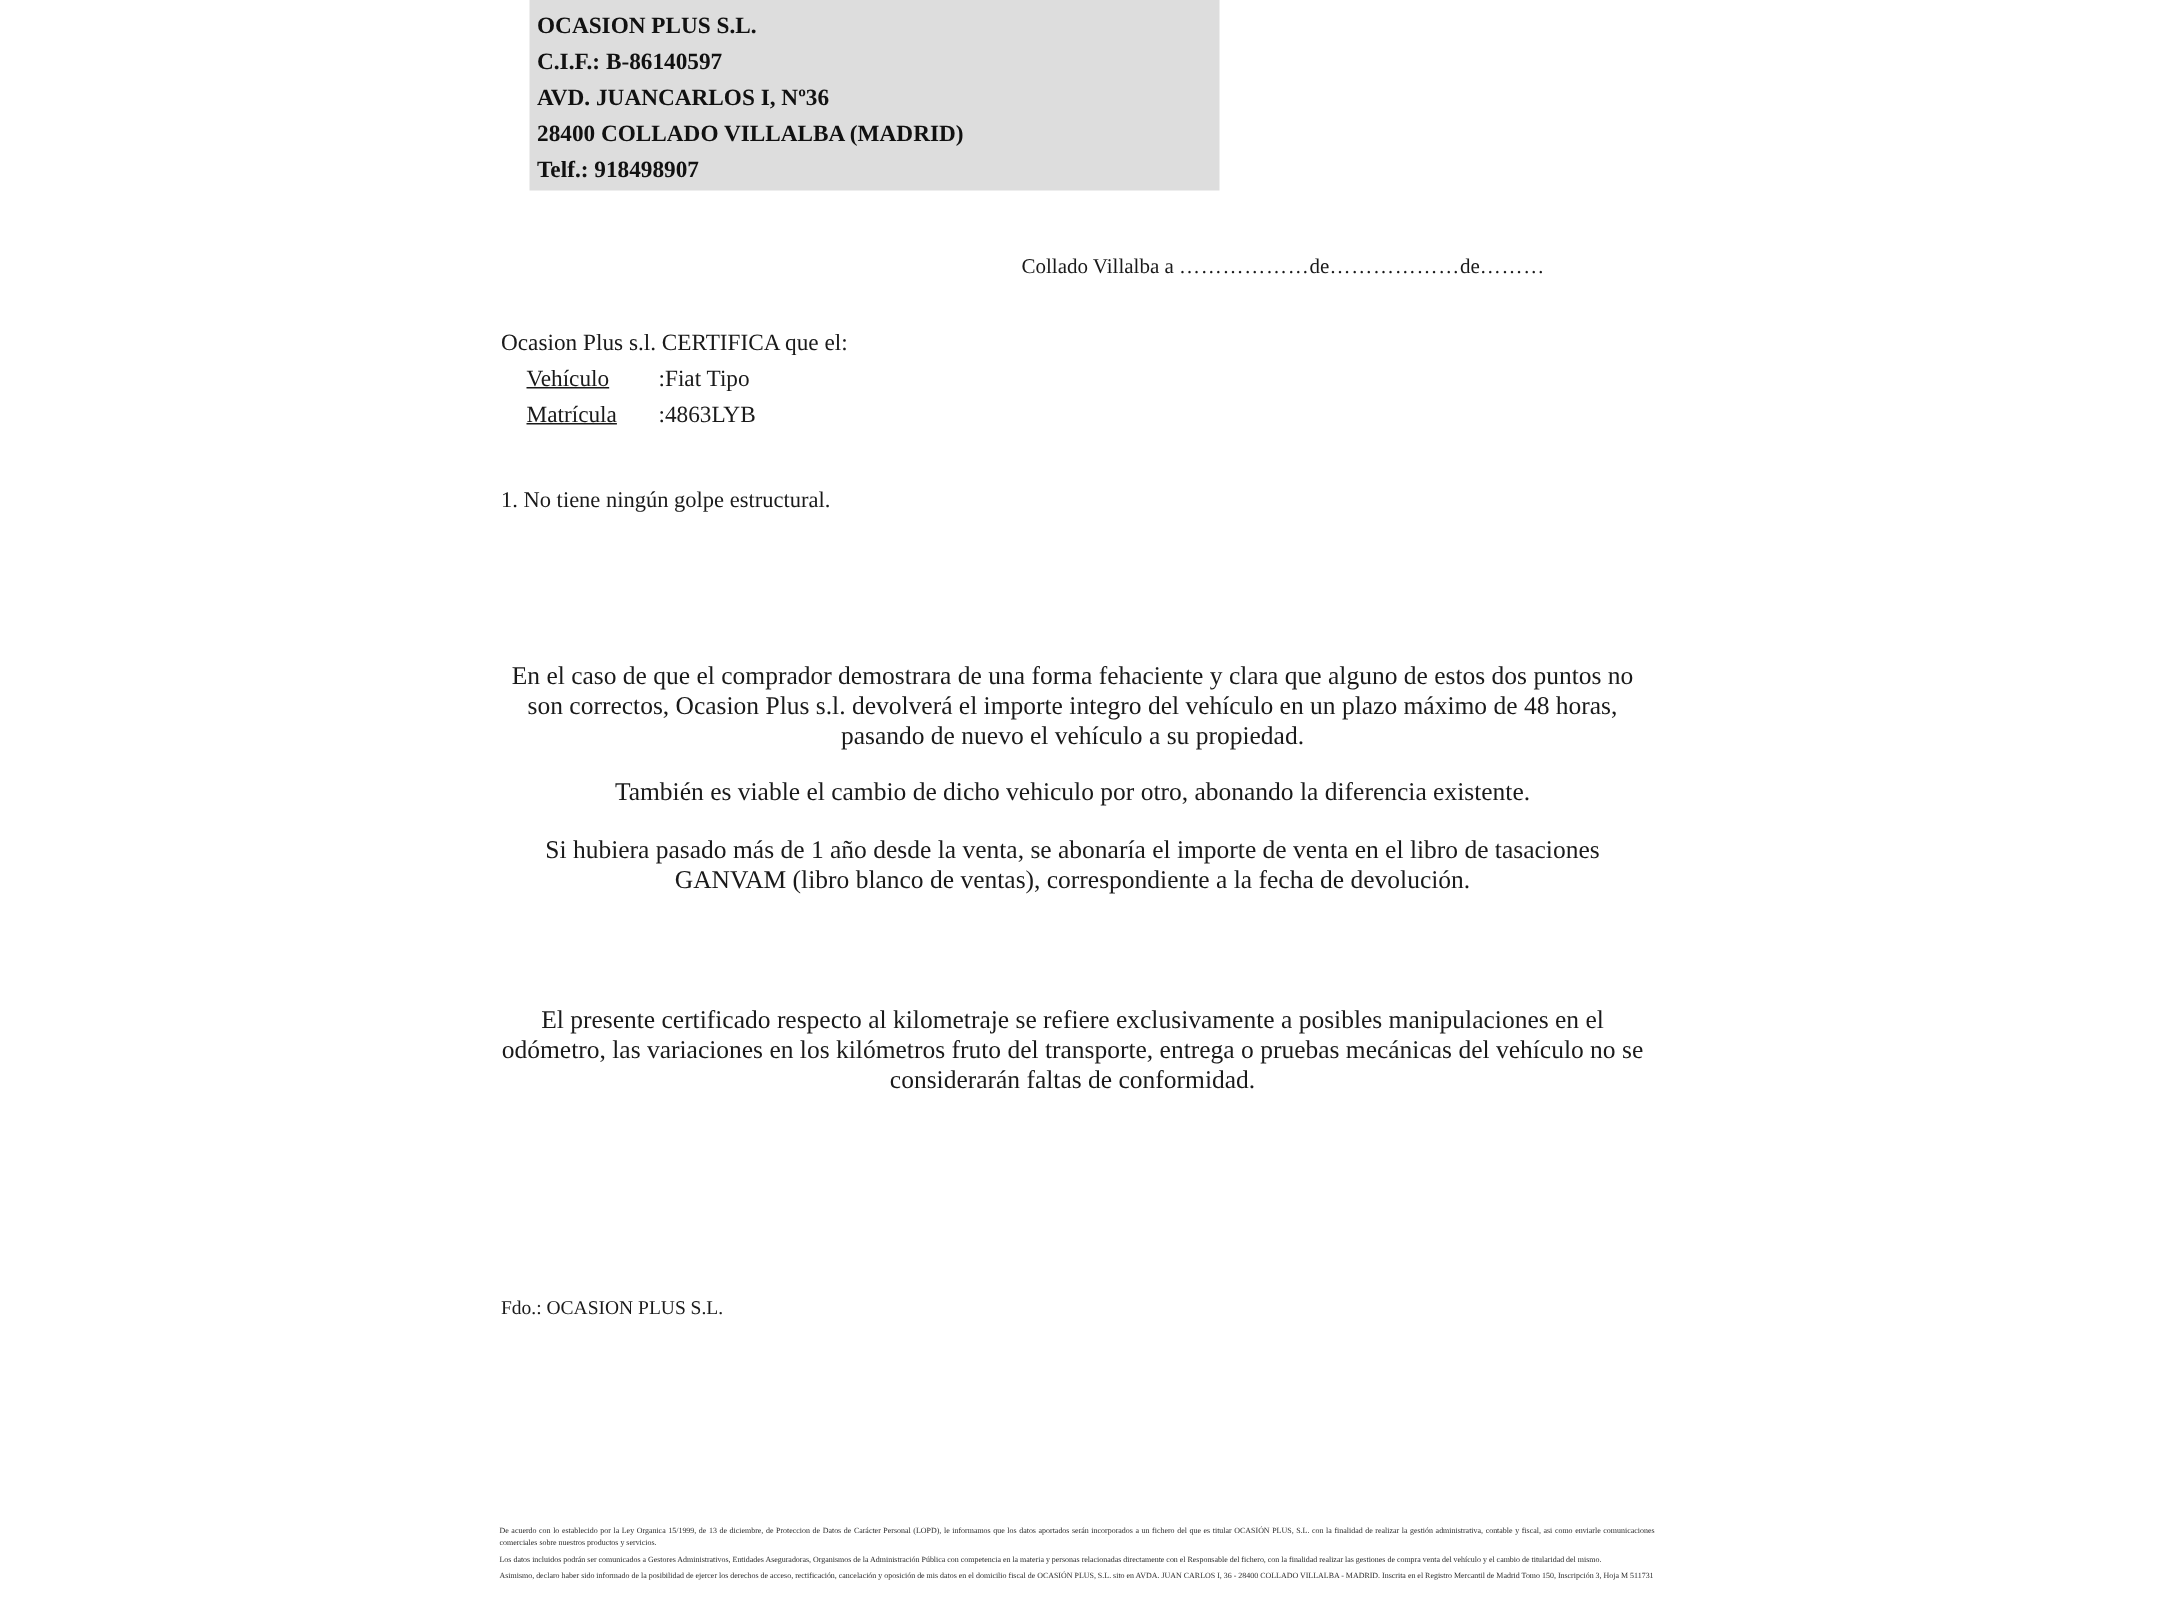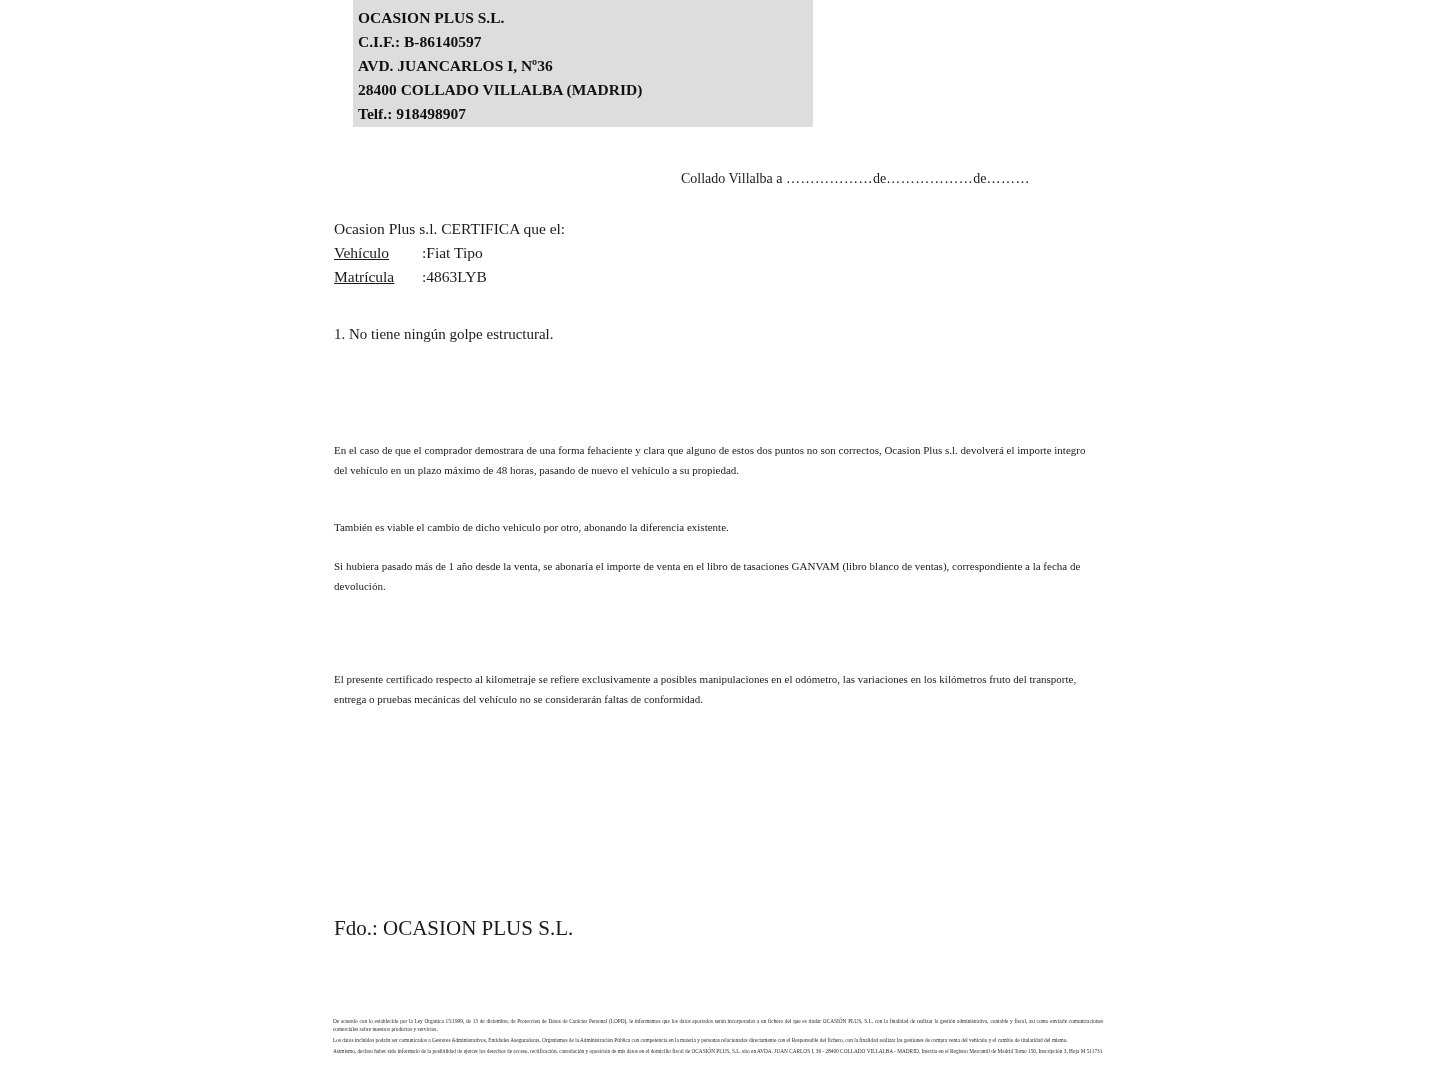--- a/index.html
+++ b/index.html
@@ -68,52 +68,53 @@
     font-size: 15.5px;
     line-height: 24px;
   }
   .kv-row {
     display: flex;
     white-space: nowrap;
   }
   .kv-key {
     width: 88px;
     text-decoration: underline;
+    margin-left: 17px;
   }
   .kv-val {
     white-space: nowrap;
   }
 
   .point {
     position: absolute;
     left: 334px;
     font-size: 15px;
     white-space: nowrap;
   }
   #point-1 { top: 326px; }
   #point-2 { top: 364px; }
 
   .para {
     position: absolute;
     left: 334px;
     width: 762px;
-    font-size: 11px;
+    font-size: 17px;
     line-height: 19.8px;
-    text-align: left;
+    text-align: center;
   }
   #para-1 { top: 441px; }
   #para-2 { top: 518px; }
   #para-3 { top: 557px; }
   #para-4 { top: 646px; margin-top: 24px; }
 
   .sign {
     position: absolute;
     left: 334px;
-    top: 916px;
-    font-size: 21px;
+    top: 864px;
+    font-size: 13px;
     white-space: nowrap;
   }
 
   .legal {
     position: absolute;
     left: 333px;
     top: 1018px;
     width: 770px;
     font-size: 5.3px;
     line-height: 7.6px;

